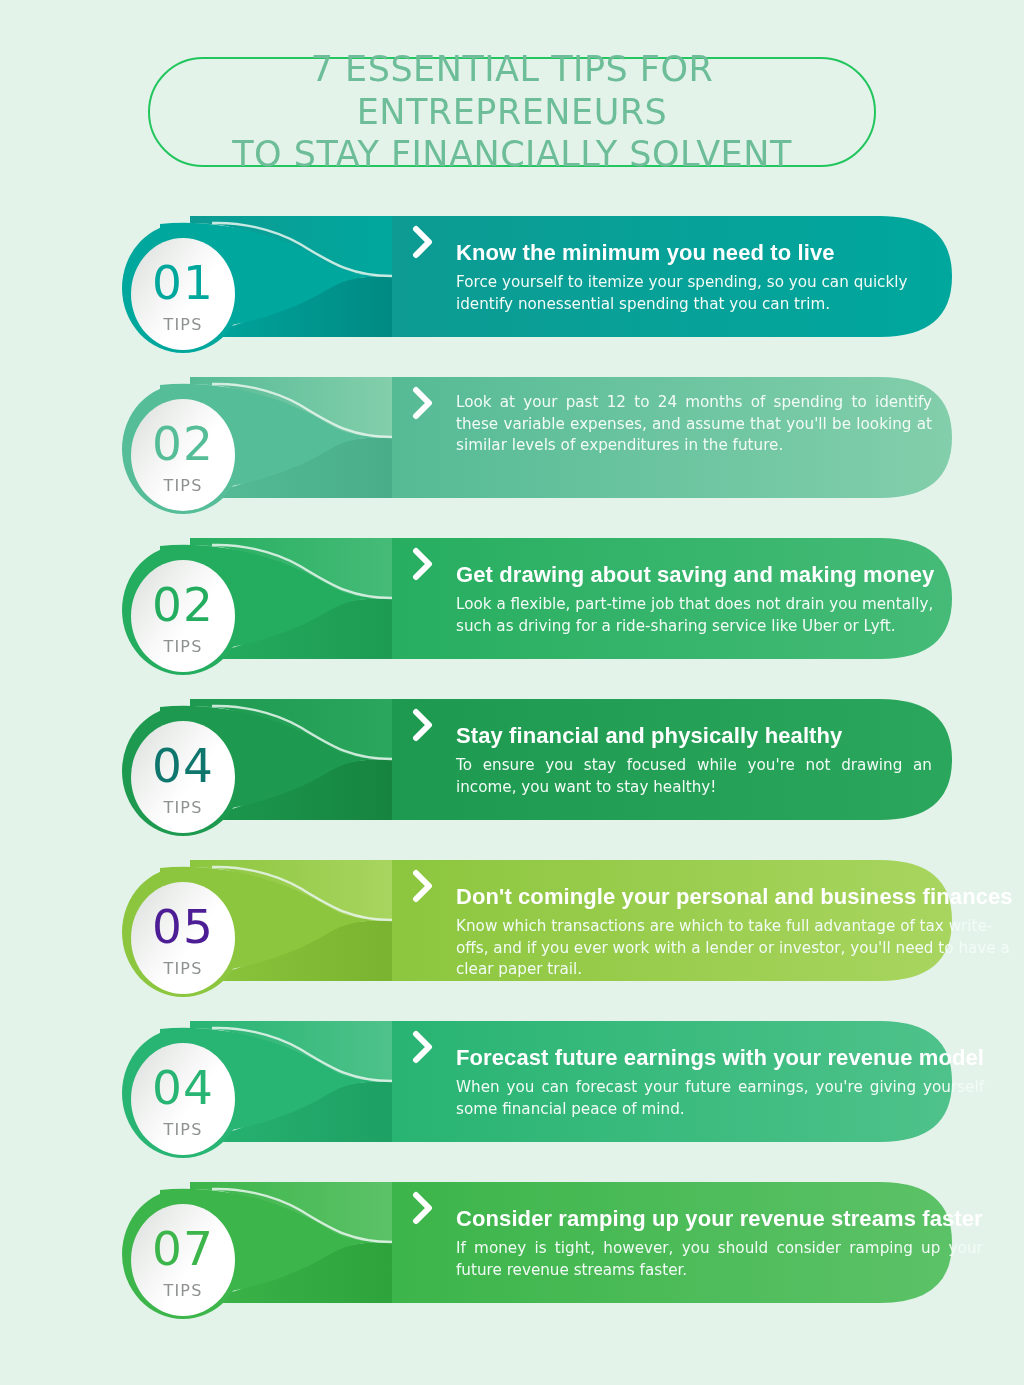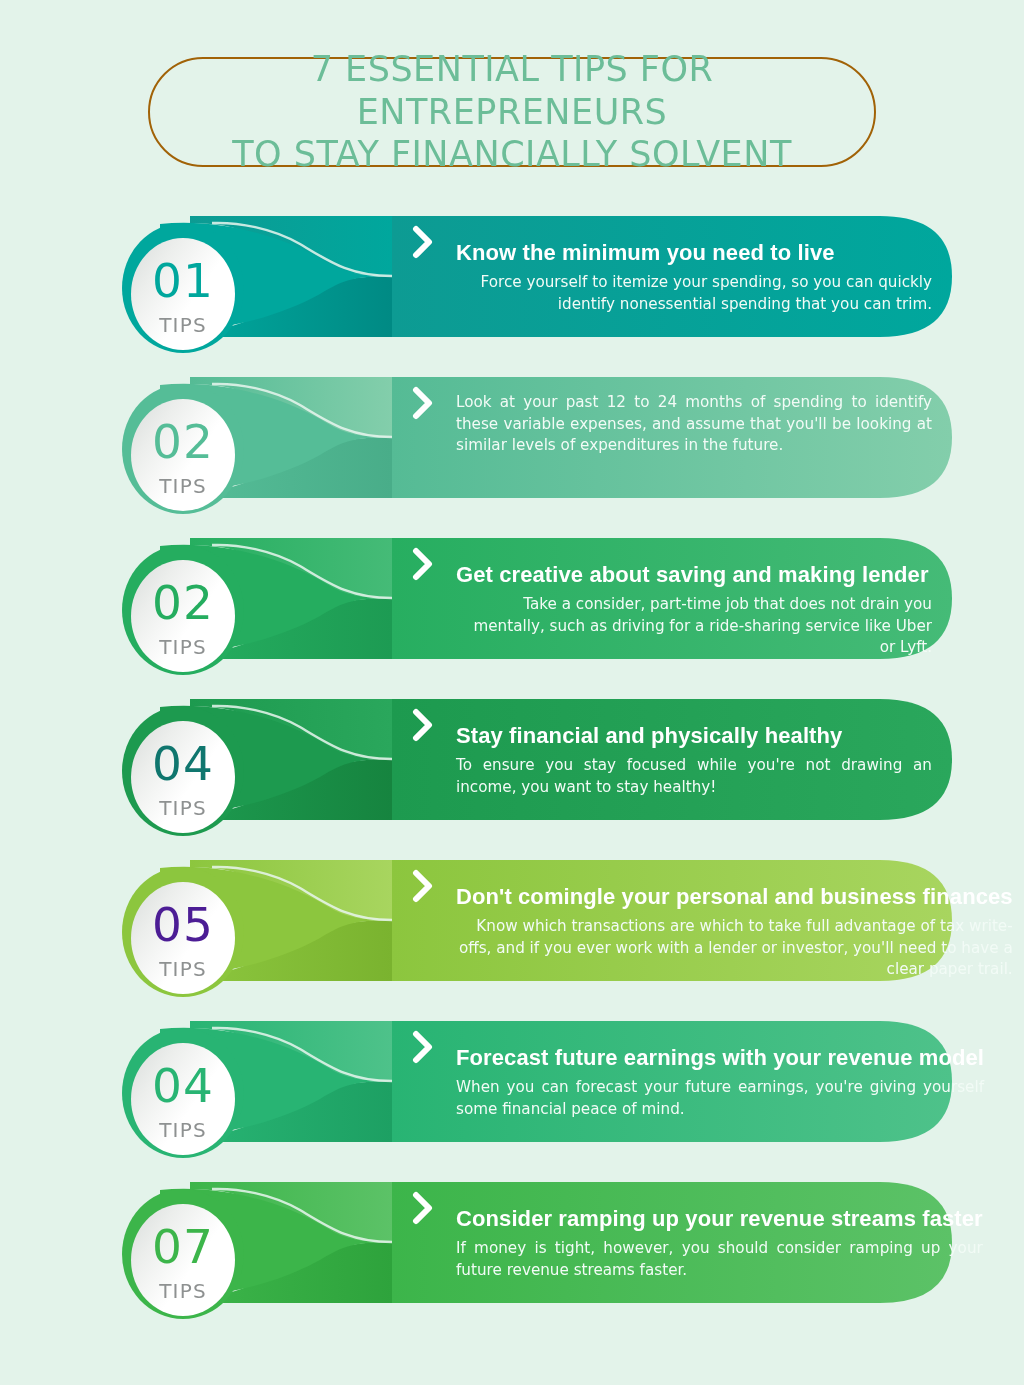--- a/index.html
+++ b/index.html
@@ -16,21 +16,21 @@
     overflow: hidden;
   }
 
   
   .title-wrap {
     position: absolute;
     left: 148px;
     top: 57px;
     width: 728px;
     height: 110px;
-    border: 2px solid #a16207;
+    border: 2px solid #22c55e;
     border-radius: 55px;
     display: flex;
     align-items: center;
     justify-content: center;
   }
   .title-text {
     color: #6cbd98;
     font-size: 35px;
     line-height: 1.22;
     letter-spacing: 0.5px;
@@ -91,21 +91,21 @@
     font-size: 47px;
     font-weight: 400;
     line-height: 1;
     letter-spacing: 1px;
     font-family: "DejaVu Sans", sans-serif;
     z-index: 2;
     margin-top: 4px;
   }
   .badge-label {
     position: relative;
-    font-size: 20px;
+    font-size: 16px;
     color: #8e9191;
     letter-spacing: 1.2px;
     line-height: 1;
     margin-top: 11px;
     font-family: "DejaVu Sans", sans-serif;
     z-index: 2;
   }
 
   
   .card-content {
@@ -138,21 +138,21 @@
     margin-top: 16px;
   }
   .card-body {
     color: #f2fbf6;
     font-size: 15.2px;
     line-height: 1.42;
     margin-top: 7px;
     text-align: justify;
     font-family: "DejaVu Sans", sans-serif;
   }
-  .card-body.left { text-align: right; }
+  .card-body.left { text-align: left; }
 </style>
 </head>
 <body>
 
 <div class="title-wrap">
   <div class="title-text">
     <span class="title-line">7 ESSENTIAL TIPS FOR ENTREPRENEURS</span>
     <span class="title-line">TO STAY FINANCIALLY SOLVENT</span>
   </div>
 </div>
@@ -247,22 +247,22 @@
       <div class="badge">
         <div class="badge-inner"></div>
         <div class="badge-num" style="color: rgb(37, 173, 95);">02</div>
         <div class="badge-label">TIPS</div>
       </div>
       <div class="card-content">
         <div class="chev"><svg viewBox="0 0 22 34" width="22" height="34">
             <path d="M 4 4 L 17 17 L 4 30" fill="none" stroke="#ffffff" stroke-width="6" stroke-linecap="round" stroke-linejoin="round"></path>
           </svg></div>
         <div class="card-texts">
-          <div class="card-title">Get creative about saving and making lender</div>
-          <div class="card-body left">Take a consider, part-time job that does not drain you mentally, such as driving for a ride-sharing service like Uber or Lyft.</div>
+          <div class="card-title">Get drawing about saving and making money</div>
+          <div class="card-body left">Look a flexible, part-time job that does not drain you mentally, such as driving for a ride-sharing service like Uber or Lyft.</div>
         </div>
       </div>
     </div>
     <div class="tip-row">
       <svg class="tip-svg" viewBox="0 0 1024 161">
         <defs>
           <linearGradient id="g3" x1="0" y1="0" x2="1" y2="0">
             <stop offset="0" stop-color="#1d9a4f"></stop>
             <stop offset="1" stop-color="#2aa75c"></stop>
           </linearGradient>

